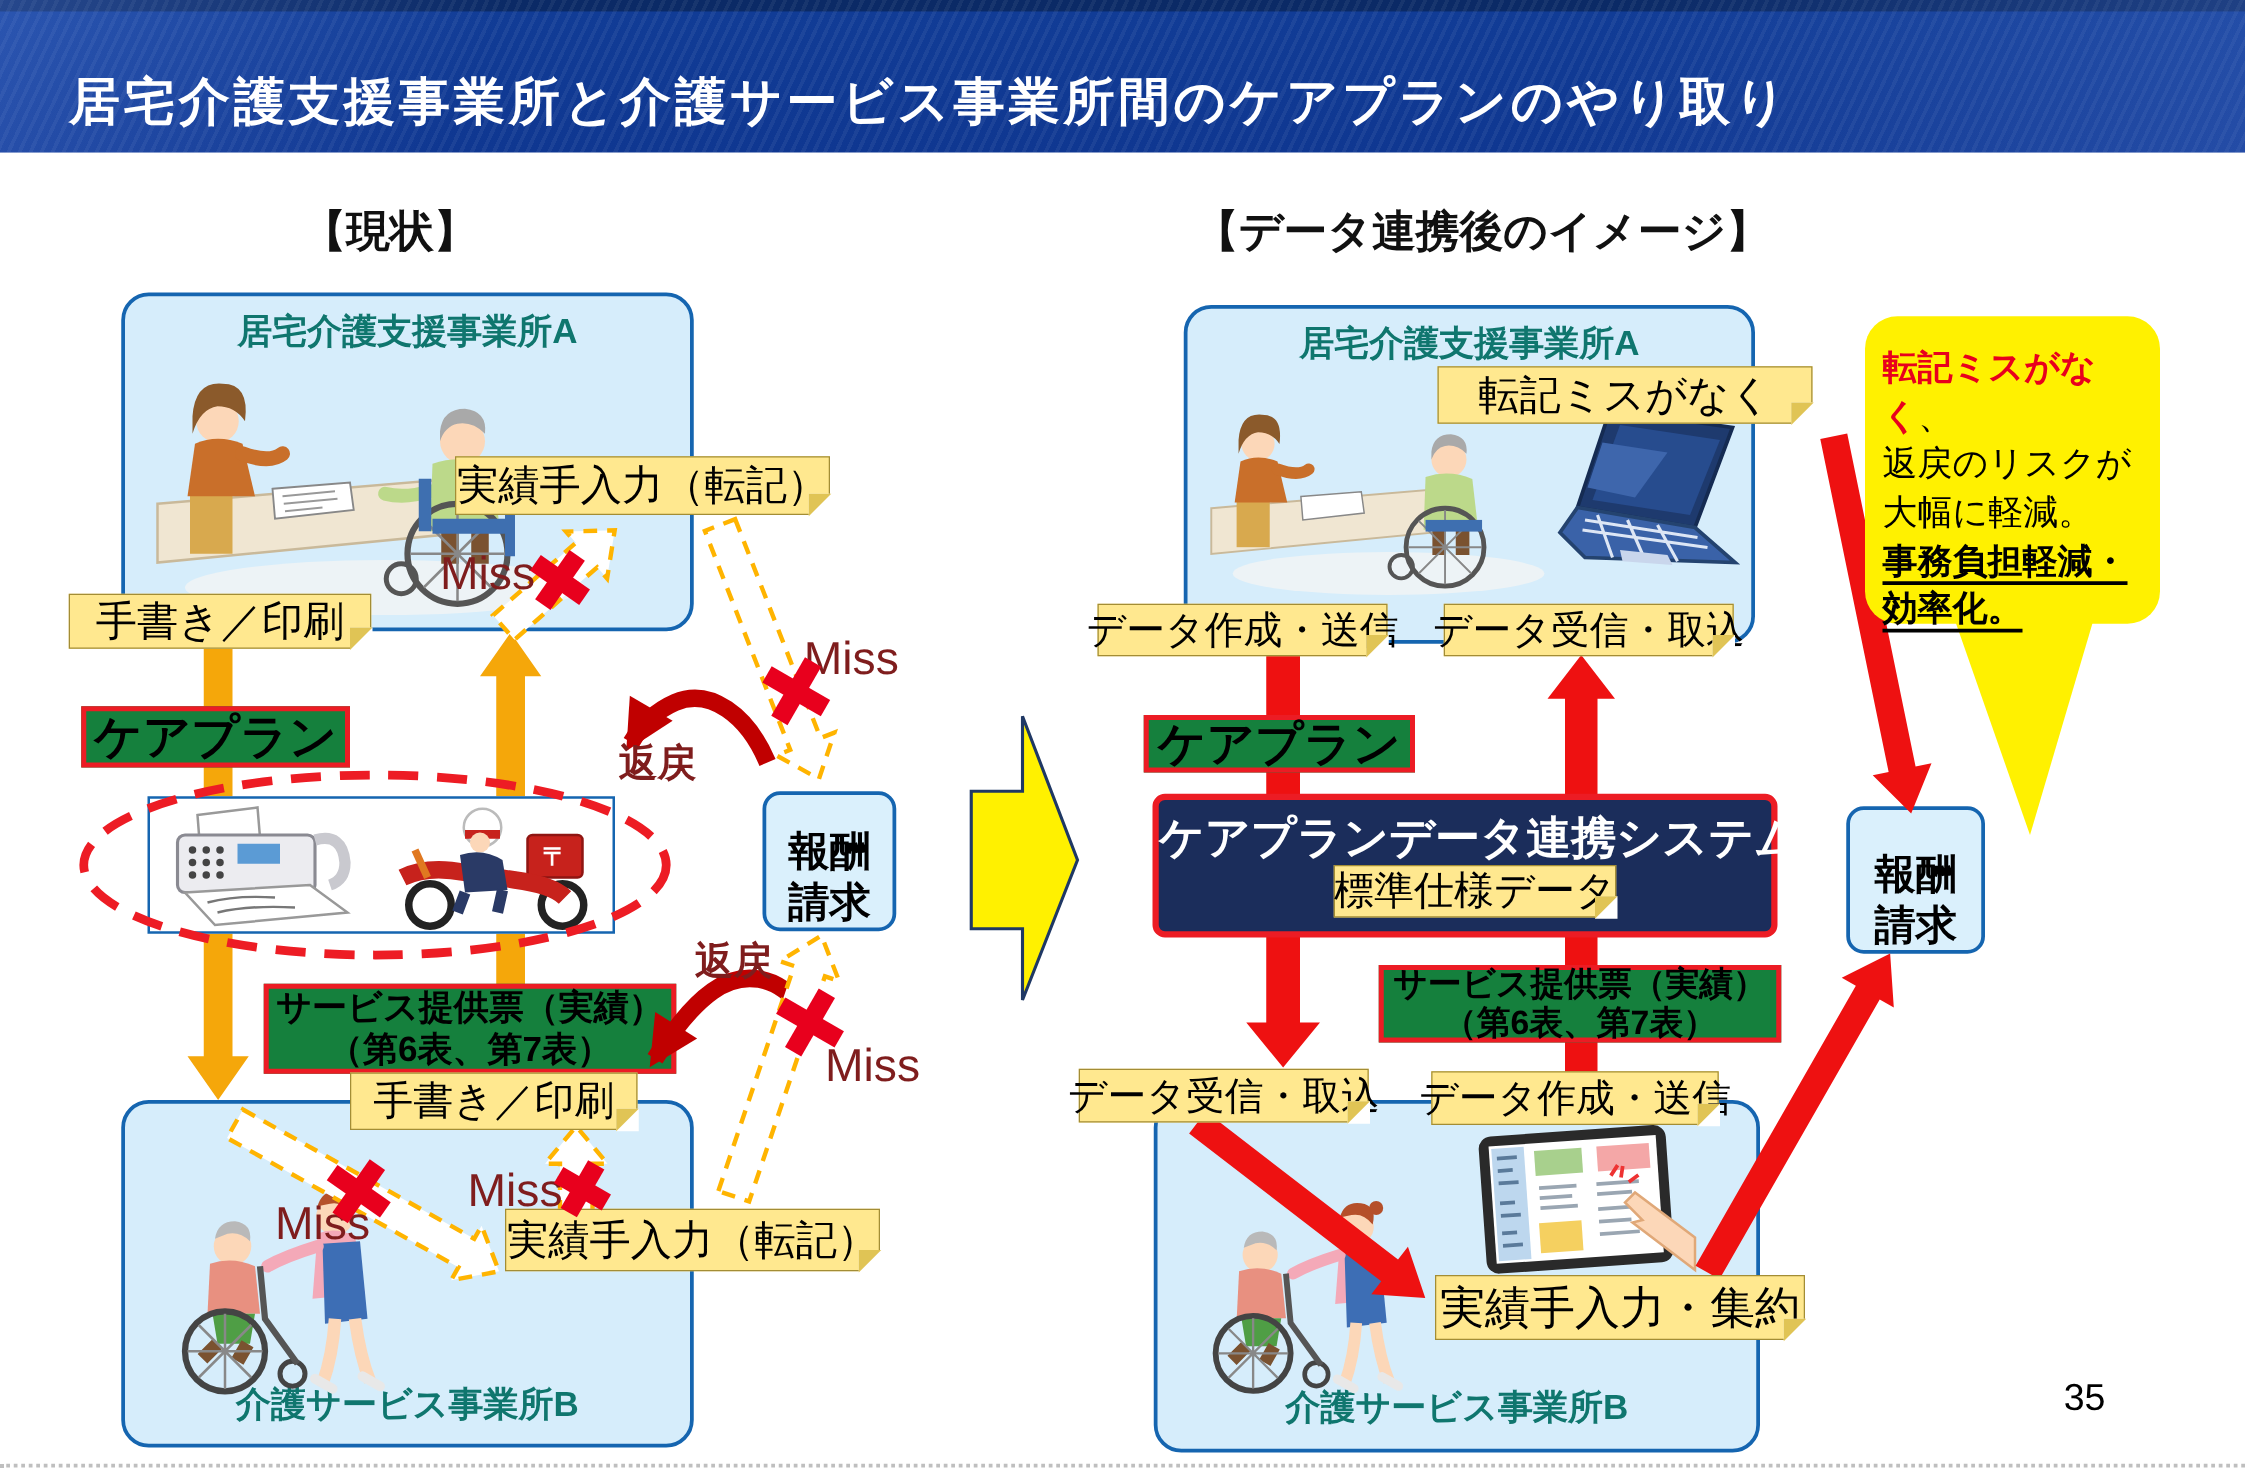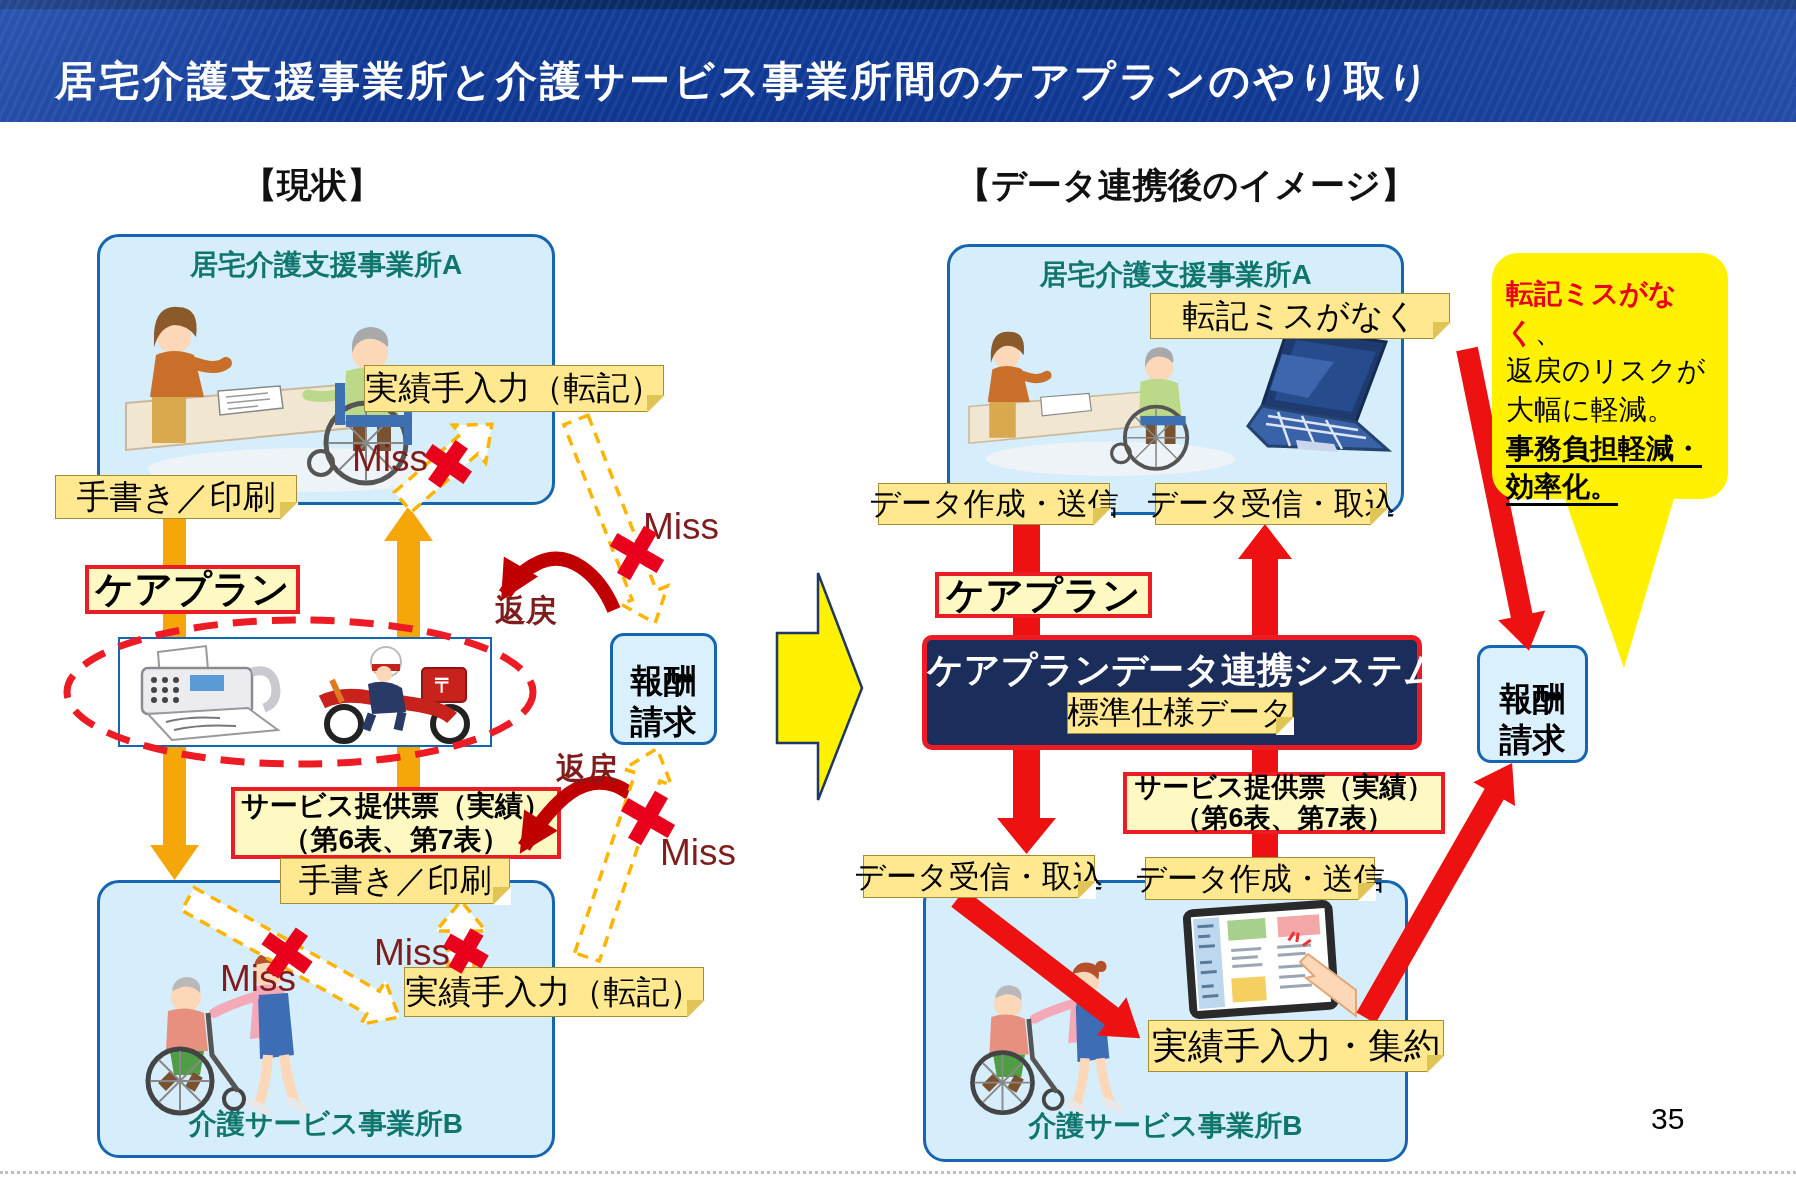--- a/index.html
+++ b/index.html
@@ -16,22 +16,22 @@
       background:repeating-linear-gradient(115deg,rgba(255,255,255,.055) 0 3px,rgba(0,0,0,0) 3px 8px);}
   #header .sheen{position:absolute;inset:0;
       background:linear-gradient(115deg,rgba(120,160,255,.25) 0%,rgba(0,0,0,0) 22%,rgba(0,0,0,0) 70%,rgba(90,130,220,.28) 100%);}
   #title{position:absolute;left:55px;top:54px;color:#fff;font-size:41px;font-weight:700;letter-spacing:3px;white-space:nowrap;}
   .heading{z-index:2;font-size:35px;font-weight:600;color:#111;text-align:center;white-space:nowrap;}
   
   .bluebox{z-index:2;background:#D6EDFB;border:3.5px solid #1565B0;border-radius:22px;box-sizing:border-box;}
   .bluebox .btitle{position:absolute;left:0;right:0;text-align:center;font-size:28px;font-weight:700;color:#0f766e;white-space:nowrap;}
   .billing{z-index:2;background:#DAF0FC;border:3.5px solid #1565B0;border-radius:14px;box-sizing:border-box;
      display:flex;flex-direction:column;align-items:center;justify-content:flex-end;font-size:33px;font-weight:700;line-height:1.25;color:#000;}
-  .pinkbox{z-index:2;background:#fef9c3;border:4px solid #EC1C24;box-sizing:border-box;color:#000;
-     display:flex;flex-direction:column;align-items:center;justify-content:center;white-space:nowrap;margin-left:20px;}
+  .pinkbox{z-index:2;background:#15803d;border:4px solid #EC1C24;box-sizing:border-box;color:#000;
+     display:flex;flex-direction:column;align-items:center;justify-content:center;white-space:nowrap;}
   .whitebox{z-index:2;background:#fff;border:2.5px solid #1565B0;box-sizing:border-box;}
   #sysbox{z-index:2;background:#1B2D5B;border:5px solid #EC1C24;border-radius:10px;box-sizing:border-box;}
   #sysbox .stitle{position:absolute;left:0;right:0;top:6px;text-align:center;color:#fff;font-size:36px;font-weight:700;white-space:nowrap;}
   
   .note{z-index:4;background:#FFE88F;border:1.5px solid #A38D35;box-sizing:border-box;
         display:flex;align-items:center;justify-content:center;color:#000;white-space:nowrap;}
   .note::after{content:"";position:absolute;bottom:-1.5px;right:-1.5px;width:0;height:0;
         border-bottom:18px solid #fff;border-left:18px solid #E0C455;}
   .lab{z-index:4;color:#7f1d1d;white-space:nowrap;}
   .miss{font-size:37px;font-weight:500;}

